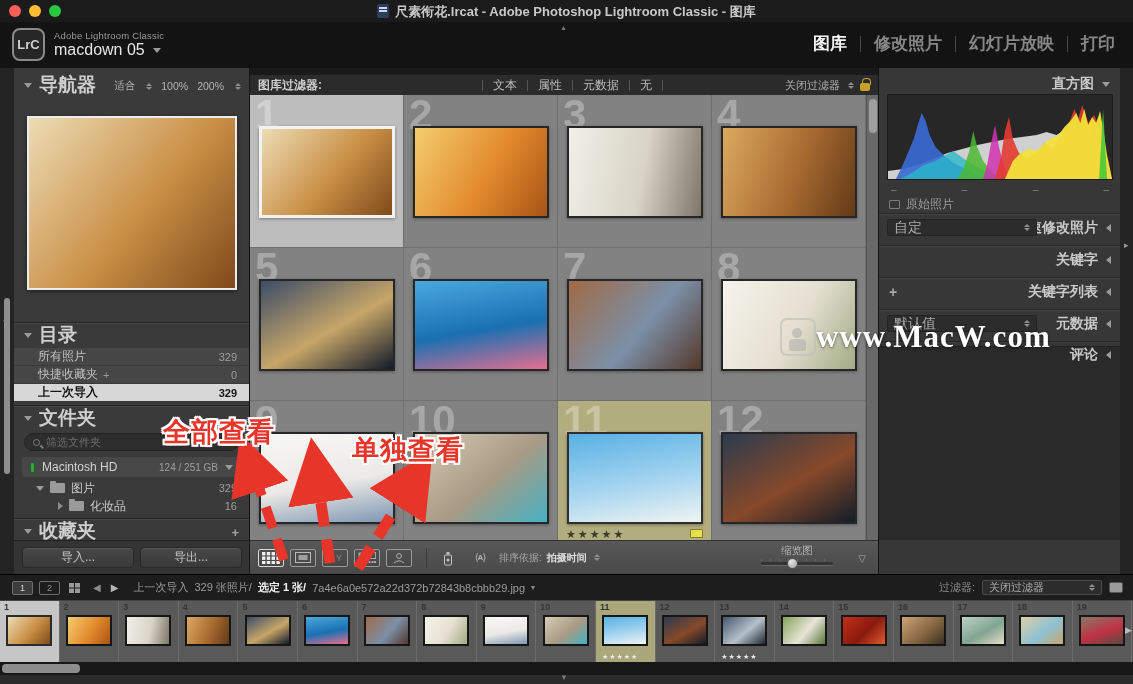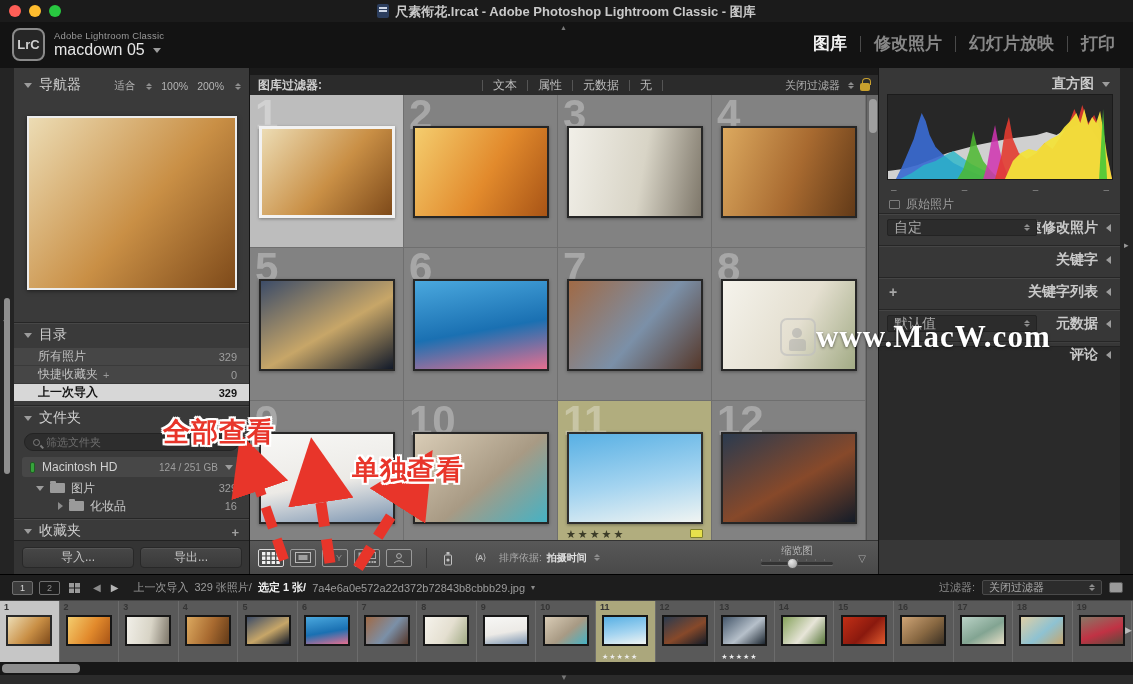--- a/index.html
+++ b/index.html
@@ -32,21 +32,21 @@
   .main { position:absolute; left:0; top:68px; width:1133px; height:506px; background:#1a1a1a; }
 
   
   .left-rail { position:absolute; left:0; top:0; width:14px; height:506px; background:#242424; }
   .lr-thumb { position:absolute; left:4px; top:230px; width:6px; height:176px; background:#8f8f8f; border-radius:3px; }
   .edge-arrow { position:absolute; font-size:9px; color:#9a9a9a; }
 
   
   .left-panel { position:absolute; left:14px; top:0; width:236px; height:506px; background:#3a3a3a; border-right:1px solid #151515; }
   .sec-header { position:relative; height:22px; display:flex; align-items:center; padding:0 10px; }
-  .sec-title { font-size:14px; font-weight:normal; color:#cfcfcf; margin-left:7px; }
+  .sec-title { font-size:19px; font-weight:bold; color:#cfcfcf; margin-left:7px; }
   .tri-down { width:0; height:0; border-left:4px solid transparent; border-right:4px solid transparent; border-top:5px solid #9c9c9c; display:inline-block; }
   .tri-right { width:0; height:0; border-top:4px solid transparent; border-bottom:4px solid transparent; border-left:5px solid #8c8c8c; display:inline-block; }
   .tri-left { width:0; height:0; border-top:4px solid transparent; border-bottom:4px solid transparent; border-right:5px solid #9c9c9c; display:inline-block; }
   .nav-zooms { position:absolute; right:8px; top:5px; display:flex; gap:9px; align-items:center; font-size:10.5px; color:#b5b5b5; }
   .spin { display:inline-flex; flex-direction:column; gap:1px; margin-left:2px; }
   .spin i { display:block; width:0; height:0; border-left:3px solid transparent; border-right:3px solid transparent; }
   .spin i.u { border-bottom:3px solid #8d8d8d; } .spin i.d { border-top:3px solid #8d8d8d; }
   .nav-preview { position:absolute; left:13px; top:48px; width:210px; height:174px; border:2px solid #ececec; box-shadow:0 1px 4px rgba(0,0,0,.5); }
   .divider { height:2px; border-top:1px solid #262626; border-bottom:1px solid #474747; }
   .cat-rows { margin-top:2px; }
@@ -676,16 +676,16 @@
         </marker>
       </defs>
       <line x1="330" y1="563" x2="316" y2="470" stroke="#e8352a" stroke-width="11" stroke-dasharray="24 13" marker-end="url(#ah)"></line>
       <line x1="358" y1="568" x2="415" y2="478" stroke="#e8352a" stroke-width="11" stroke-dasharray="24 13" marker-end="url(#ah)"></line>
       <line x1="316" y1="470" x2="255" y2="452" stroke="#e8352a" stroke-width="0"></line>
     </svg>
     <svg width="1133" height="684" style="position:absolute;inset:0;">
       <line x1="284" y1="560" x2="250" y2="462" stroke="#e8352a" stroke-width="10" stroke-dasharray="22 12" marker-end="url(#ah)"></line>
     </svg>
     <div class="anno-label" style="left:163px; top:414px;">全部查看</div>
-    <div class="anno-label" style="left:352px; top:452px;font-family:Liberation Mono, monospace;">单独查看</div>
+    <div class="anno-label" style="left:352px; top:432px;font-family:Liberation Mono, monospace;">单独查看</div>
   </div>
 
 </div>
 
 </body></html>

